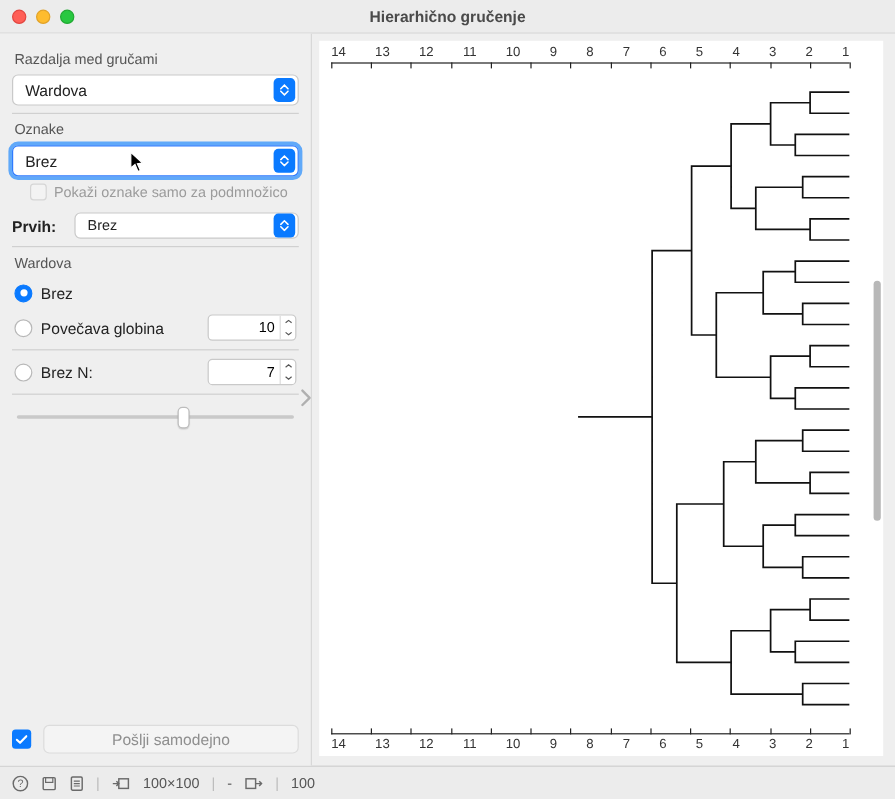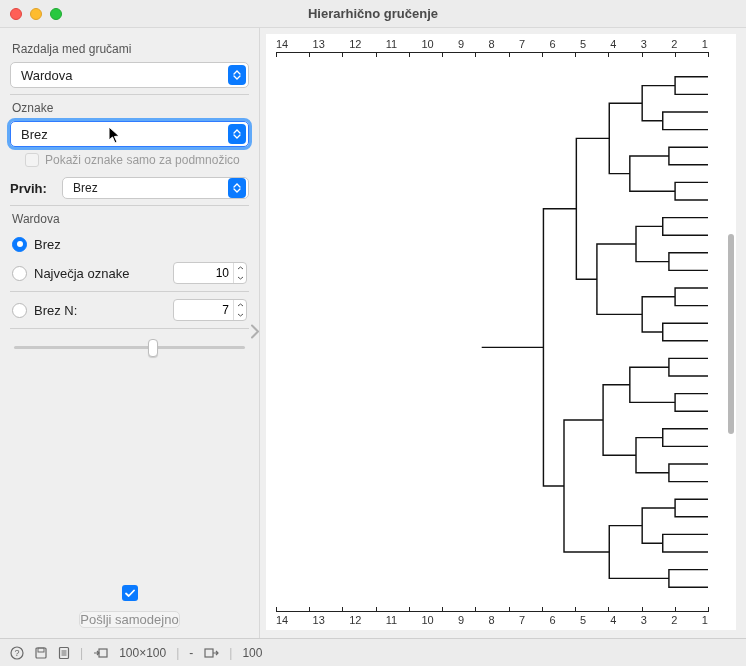--- a/index.html
+++ b/index.html
@@ -112,21 +112,21 @@
     background: #c9c9c9; border-radius: 2px;
   }
   .slider .thumb {
     position: absolute; top: 2px; left: 60%; transform: translateX(-50%);
     width: 10px; height: 18px; border-radius: 4px;
     background: #fff; border: 1px solid #bdbdbd;
     box-shadow: 0 1px 1px rgba(0,0,0,0.15);
   }
   .send-row {
     position: absolute; bottom: 10px; left: 10px; right: 10px;
-    display: flex; align-items: center; gap: 10px; flex-direction: column;
+    display: flex; align-items: center; gap: 10px;
   }
   .send-checkbox {
     width: 16px; height: 16px; border-radius: 3px;
     background: #0a7aff; display: flex; align-items: center; justify-content: center;
   }
   .send-button {
     flex: 1; height: 24px; border-radius: 5px;
     background: #f4f4f4; border: 1px solid #dcdcdc;
     color: #8e8e8e; font-size: 13px;
     display: flex; align-items: center; justify-content: center;
@@ -237,21 +237,21 @@
     <div class="radio-row">
       <span class="radio selected">
         <span class="dot"></span>
         <span>Brez</span>
       </span>
     </div>
 
     <div class="radio-row">
       <span class="radio">
         <span class="dot"></span>
-        <span>Največja oznake</span>
+        <span>Povečava globina</span>
       </span>
       <span class="spinbox">
         <input value="10" style="">
         <span class="spin">
           <div>
               <svg width="7" height="4" viewBox="0 0 7 4">
                 <path d="M1 3 L3.5 1 L6 3" stroke="#555" stroke-width="1" fill="none"></path>
               </svg>
             </div>
           <div>

